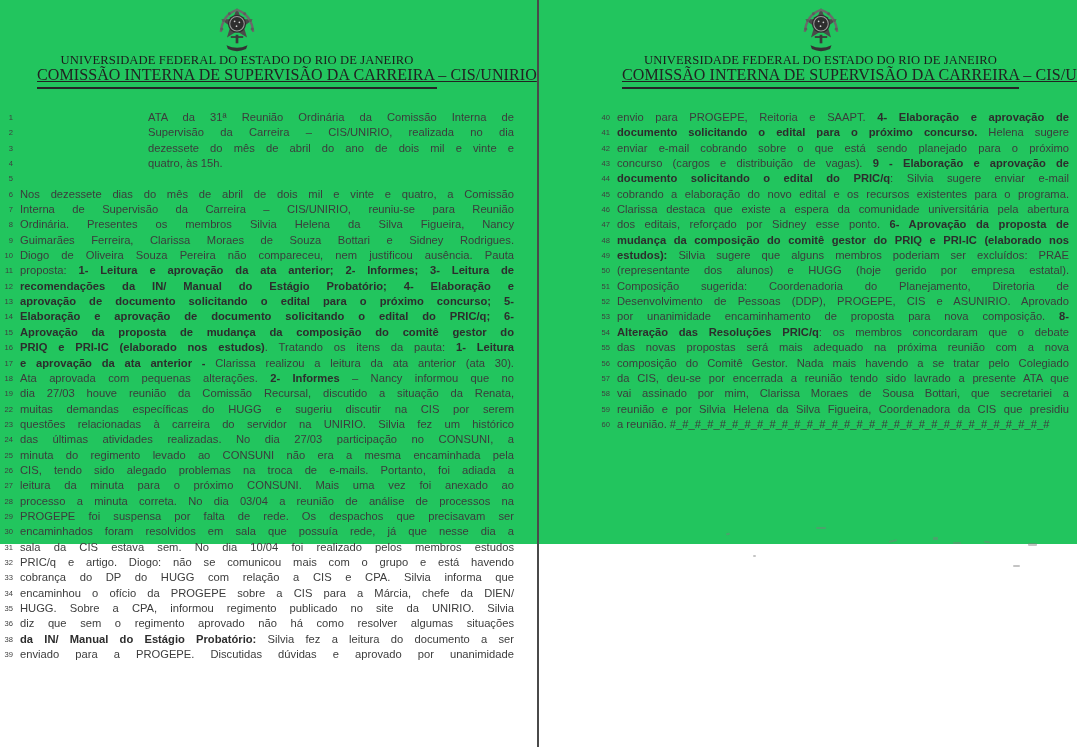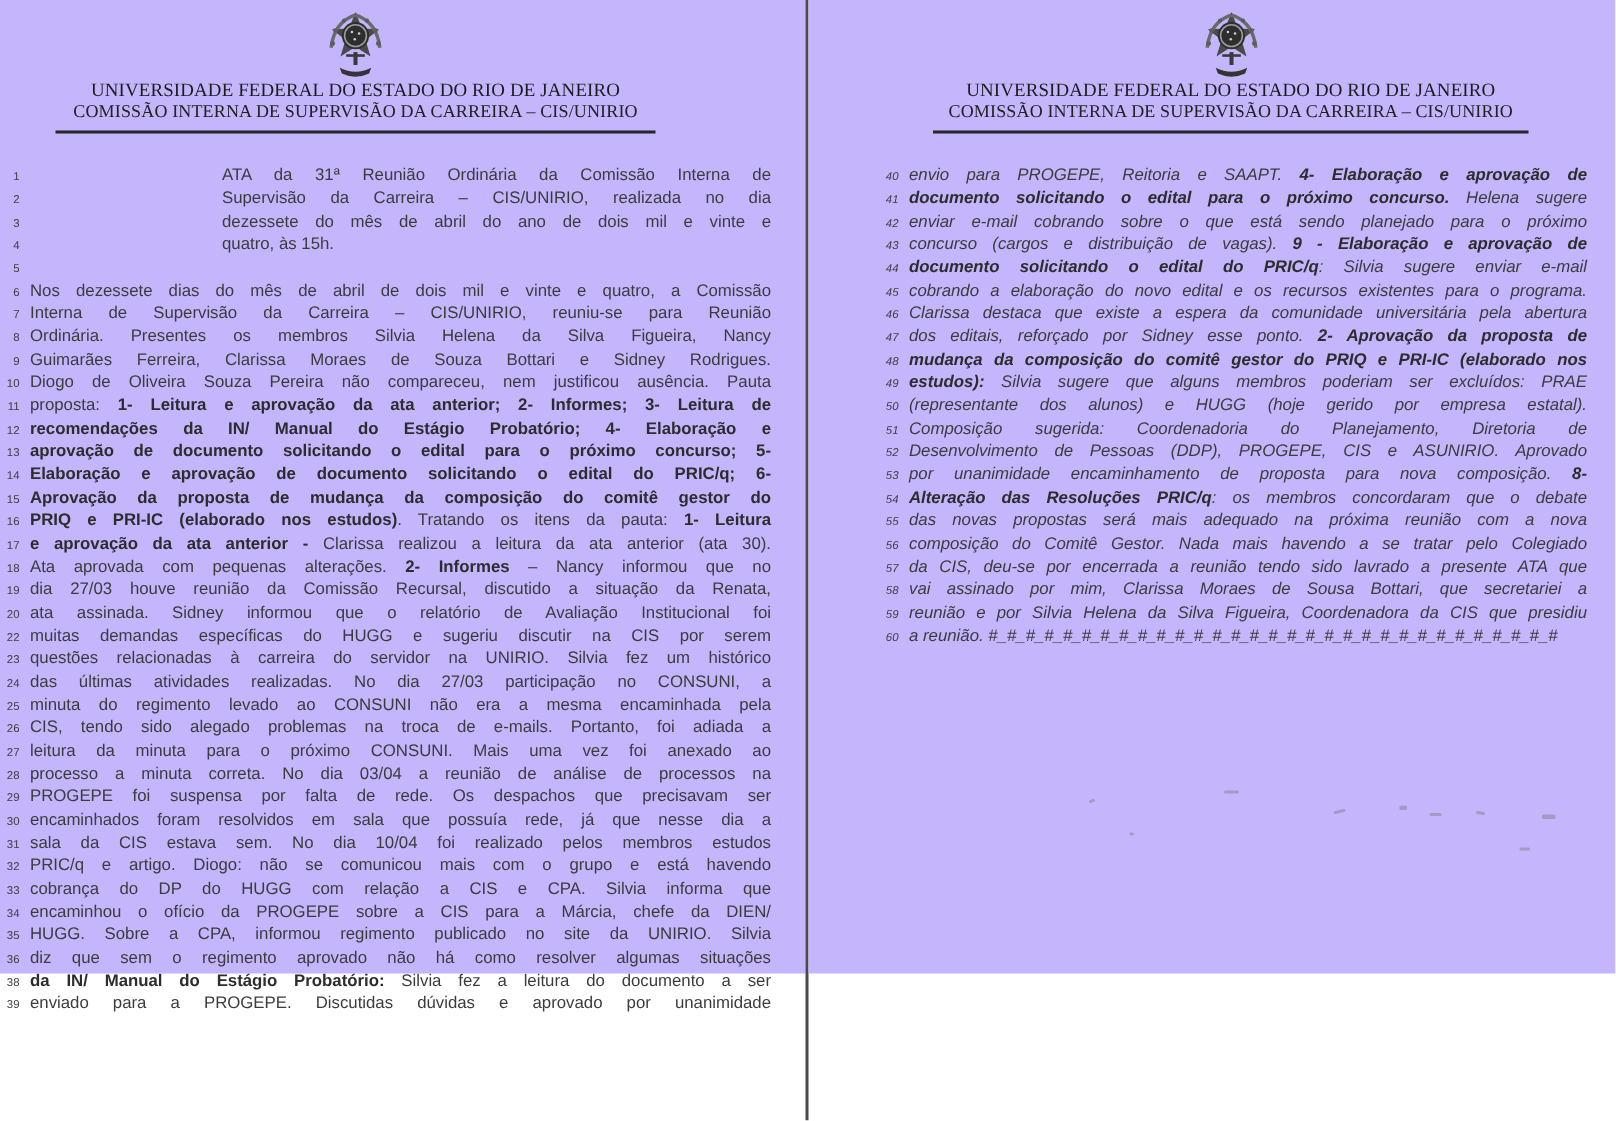--- a/index.html
+++ b/index.html
@@ -1,35 +1,35 @@
 <!DOCTYPE html>
 <html><head>
 <meta charset="utf-8">
 <style>
   html,body{margin:0;padding:0;background:#ffffff;}
   body{width:1077px;height:747px;position:relative;overflow:hidden;
        font-family:"Liberation Sans","DejaVu Sans",sans-serif;color:#3c3c3c;}
-  .page{position:absolute;top:0;height:649px;background:#c4b5fd;}
+  .page{position:absolute;top:0;height:544px;background:#22c55e;}
   .page-left{left:0;width:537px;}
   .page-right{left:539px;width:538px;}
   .divider{position:absolute;left:537px;top:0;width:2px;height:747px;background:#4a4a4a;}
 
   .hdr{position:absolute;top:6px;text-align:center;}
   .page-left .hdr{left:37px;width:400px;}
   .page-right .hdr{left:83px;width:397px;}
   .crest{height:46px;display:block;margin:0 auto 1px auto;}
   .inst{font-family:"Liberation Serif","DejaVu Serif",serif;font-size:12.6px;
         color:#1c1c1c;line-height:15px;white-space:nowrap;letter-spacing:.1px;}
-  .comm{font-family:"Liberation Serif","DejaVu Serif",serif;font-size:12px;
-        color:#222;line-height:13px;white-space:nowrap;letter-spacing:.1px;}
+  .comm{font-family:"Liberation Serif","DejaVu Serif",serif;font-size:16px;
+        color:#222;line-height:13px;white-space:nowrap;letter-spacing:.1px;text-decoration:underline;}
   .rule{height:2px;background:#262626;margin-top:6px;}
 
   .lines{position:absolute;top:110px;}
   .page-left  .lines{left:20px;width:494px;}
-  .page-right .lines{left:67px;width:452px;font-style:italic;}
+  .page-right .lines{left:78px;width:452px;}
   .line{position:relative;height:15.35px;line-height:15.35px;font-size:11.2px;}
   .line .num{position:absolute;right:100%;margin-right:7px;width:22px;
              text-align:right;font-size:7.6px;color:#3f3f3f;line-height:15.8px;}
   .line .txt{text-align:justify;text-align-last:justify;color:#3c3c3c;}
   .line .txt b{font-weight:bold;color:#2d2d2d;}
   .line .txt.nojust{text-align-last:left;}
   .line.indent .txt{padding-left:128px;}
 
   .art{position:absolute;background:#7d7d7d;opacity:.45;border-radius:1px;}
 </style>
@@ -132,24 +132,20 @@
       </div>
       <div class="line">
         <span class="num">18</span>
         <div class="txt"><span>Ata aprovada com pequenas alterações. </span><b>2- Informes</b><span> – Nancy informou que no</span></div>
       </div>
       <div class="line">
         <span class="num">19</span>
         <div class="txt"><span>dia 27/03 houve reunião da Comissão Recursal, discutido a situação da Renata,</span></div>
       </div>
       <div class="line">
-        <span class="num">20</span>
-        <div class="txt"><span>ata assinada. Sidney informou que o relatório de Avaliação Institucional foi</span></div>
-      </div>
-      <div class="line">
         <span class="num">22</span>
         <div class="txt"><span>muitas demandas específicas do HUGG e sugeriu discutir na CIS por serem</span></div>
       </div>
       <div class="line">
         <span class="num">23</span>
         <div class="txt"><span>questões relacionadas à carreira do servidor na UNIRIO. Silvia fez um histórico</span></div>
       </div>
       <div class="line">
         <span class="num">24</span>
         <div class="txt"><span>das últimas atividades realizadas. No dia 27/03 participação no CONSUNI, a</span></div>
@@ -264,21 +260,21 @@
       <div class="line">
         <span class="num">45</span>
         <div class="txt"><span>cobrando a elaboração do novo edital e os recursos existentes para o programa.</span></div>
       </div>
       <div class="line">
         <span class="num">46</span>
         <div class="txt"><span>Clarissa destaca que existe a espera da comunidade universitária pela abertura</span></div>
       </div>
       <div class="line">
         <span class="num">47</span>
-        <div class="txt"><span>dos editais, reforçado por Sidney esse ponto. </span><b>2- Aprovação da proposta de</b></div>
+        <div class="txt"><span>dos editais, reforçado por Sidney esse ponto. </span><b>6- Aprovação da proposta de</b></div>
       </div>
       <div class="line">
         <span class="num">48</span>
         <div class="txt"><b>mudança da composição do comitê gestor do PRIQ e PRI-IC (elaborado nos</b></div>
       </div>
       <div class="line">
         <span class="num">49</span>
         <div class="txt"><b>estudos): </b><span>Silvia sugere que alguns membros poderiam ser excluídos: PRAE</span></div>
       </div>
       <div class="line">

